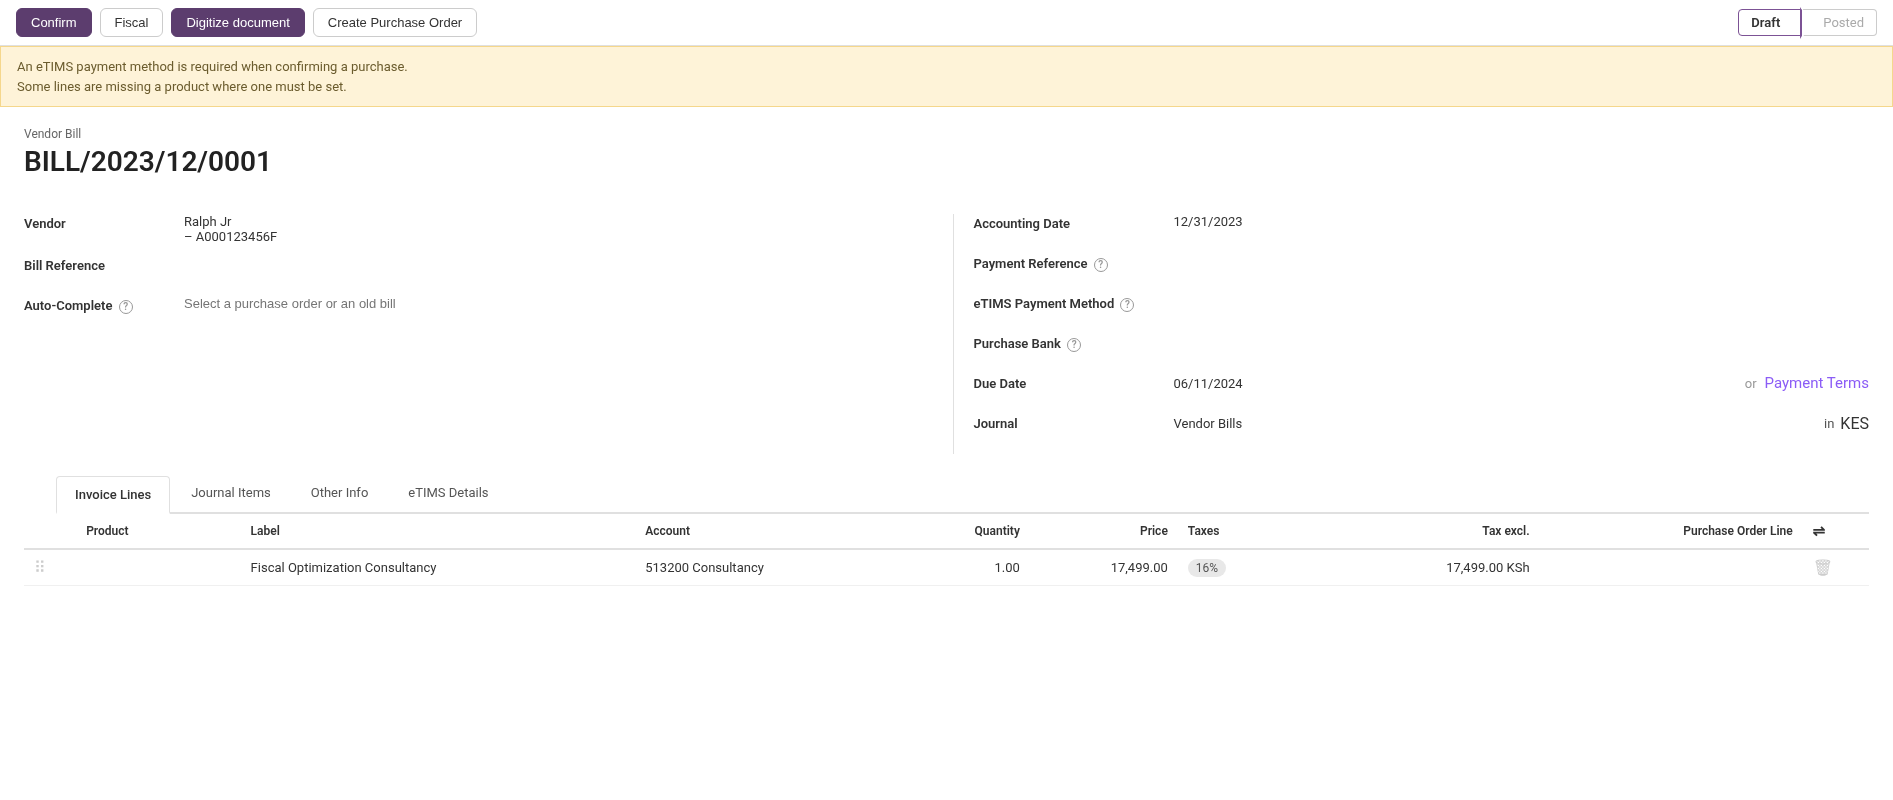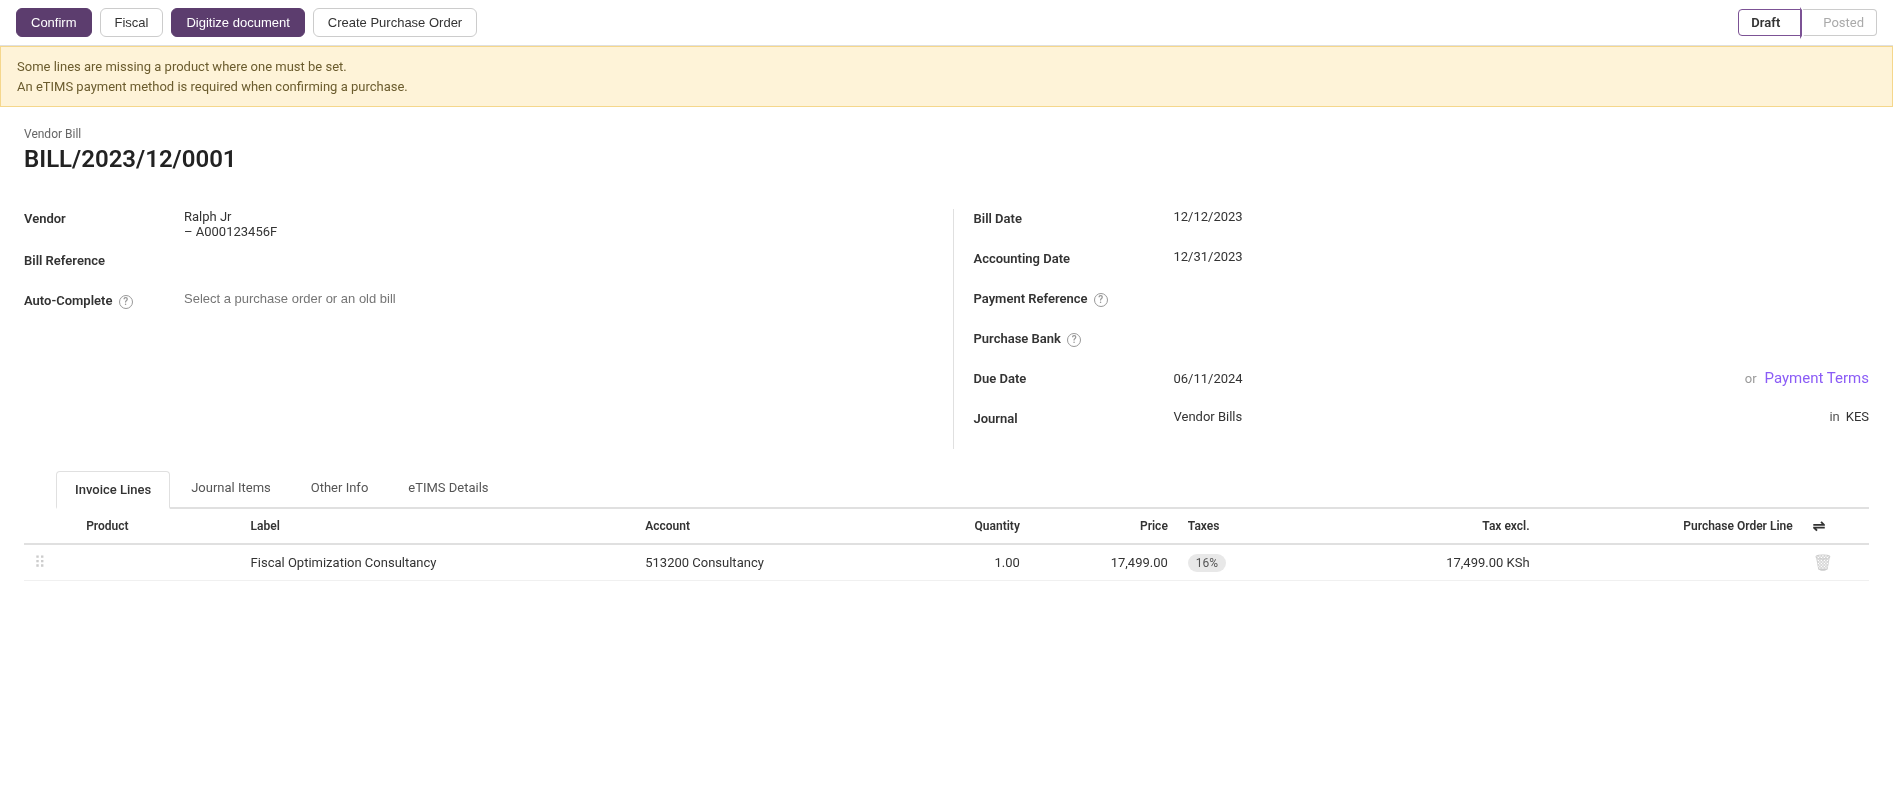--- a/index.html
+++ b/index.html
@@ -99,21 +99,21 @@
       padding: 20px 24px;
     }
 
     .vendor-bill-label {
       font-size: 12px;
       color: #666;
       margin-bottom: 4px;
     }
 
     .bill-number {
-      font-size: 24px;
+      font-size: 28px;
       font-weight: 600;
       color: #222;
       margin-bottom: 20px;
     }
 
     
     .form-section {
       display: grid;
       grid-template-columns: 1fr 1fr;
       gap: 12px;
@@ -265,21 +265,21 @@
       color: #8b5cf6;
       font-size: 15px;
     }
 
     .in-text {
       color: #555;
       margin: 0 6px;
     }
 
     .journal-currency {
-      font-size: 13px;
+      font-size: 16px;
       color: #333;
     }
   </style>
 </head>
 <body>
 
 <div class="toolbar">
   <button class="btn btn-primary">Confirm</button>
   <button class="btn btn-secondary">Fiscal</button>
   <button class="btn btn-purple">Digitize document</button>
@@ -289,22 +289,22 @@
     <div class="status-draft">
       <span>Draft</span>
     </div>
     <div class="status-posted">
       <span>Posted</span>
     </div>
   </div>
 </div>
 
 <div class="warning-banner">
+  <div>An eTIMS payment method is required when confirming a purchase.</div>
   <div>Some lines are missing a product where one must be set.</div>
-  <div>An eTIMS payment method is required when confirming a purchase.</div>
 </div>
 
 <div class="main-content">
 
   <div class="vendor-bill-label">Vendor Bill</div>
   <div class="bill-number">BILL/2023/12/0001</div>
 
   <div class="form-section">
 
     <div class="form-left">
@@ -331,38 +331,41 @@
         </div>
         <div class="form-value">
           <input type="text" style="border: none; outline: none; width: 100%; font-size: 13px; color: rgb(170, 170, 170);" placeholder="Select a purchase order or an old bill">
         </div>
       </div>
 
     </div>
 
     <div class="form-right">
 
-      <div class="form-row">
-        <div class="form-label-right">Bill Date</div>
-        <div class="form-value">12/12/2023</div>
-      </div>
 
       <div class="form-row">
         <div class="form-label-right">Accounting Date</div>
         <div class="form-value">12/31/2023</div>
       </div>
 
       <div class="form-row">
         <div class="form-label-right">
           <span>Payment Reference</span>
           <span class="question-mark">?</span>
         </div>
         <div class="form-value"></div>
       </div>
 
+      <div class="form-row">
+        <div class="form-label-right">
+          <span>eTIMS Payment Method</span>
+          <span class="question-mark">?</span>
+        </div>
+        <div class="form-value"></div>
+      </div>
 
       <div class="form-row">
         <div class="form-label-right">
           <span>Purchase Bank</span>
           <span class="question-mark">?</span>
         </div>
         <div class="form-value"></div>
       </div>
 
       <div class="form-row">

